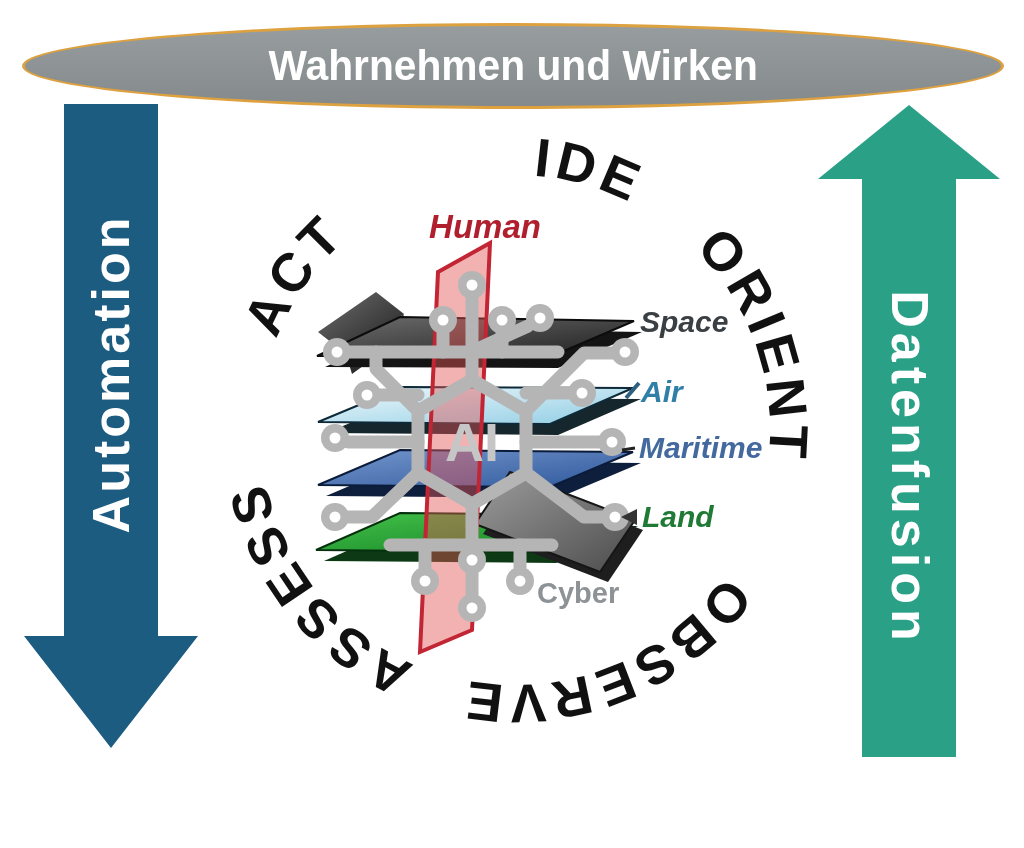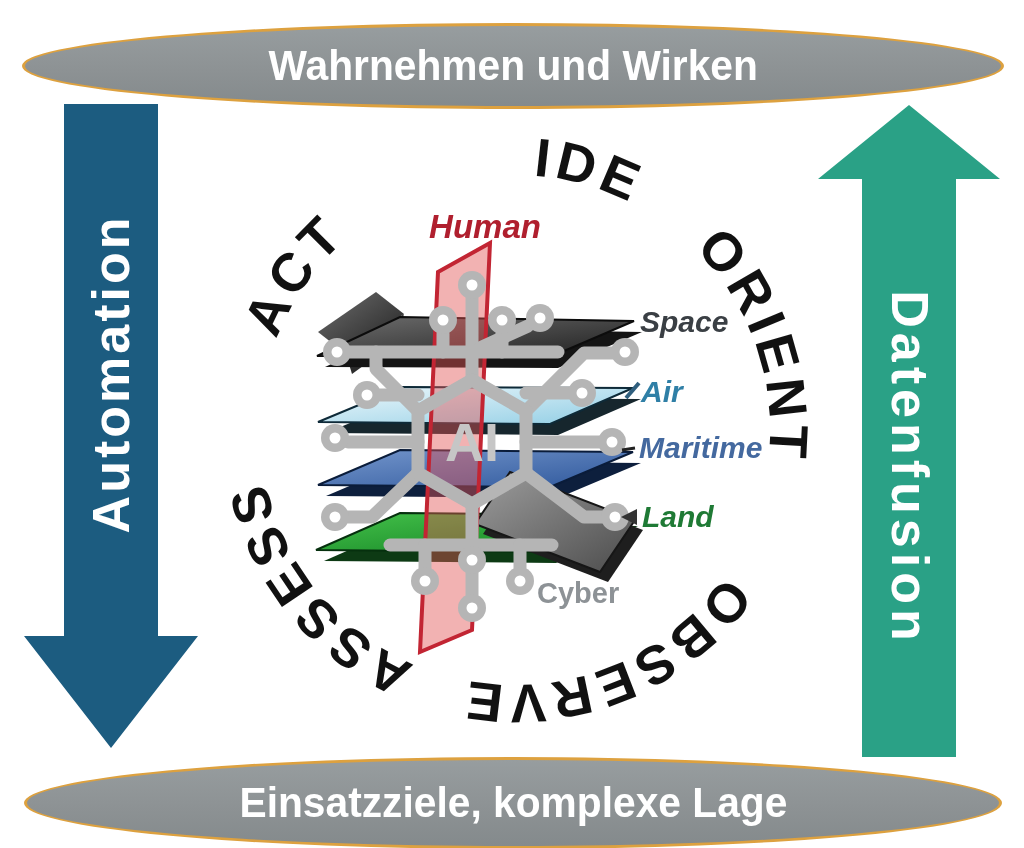--- a/index.html
+++ b/index.html
@@ -194,17 +194,14 @@
       </text>
       <text class="loop-word">
         <textPath href="#loopCircle" startOffset="64.2%" text-anchor="middle">ASSESS</textPath>
       </text>
       <text class="loop-word">
         <textPath href="#loopCircle" startOffset="84.7%" text-anchor="middle">ACT</textPath>
       </text>
     </g>
   </svg>
 
-  <div class="banner banner-bottom">
-    <span class="label">Einsatzziele, komplexe Lage</span>
-  </div>
 
 </div>
 
 </body></html>

